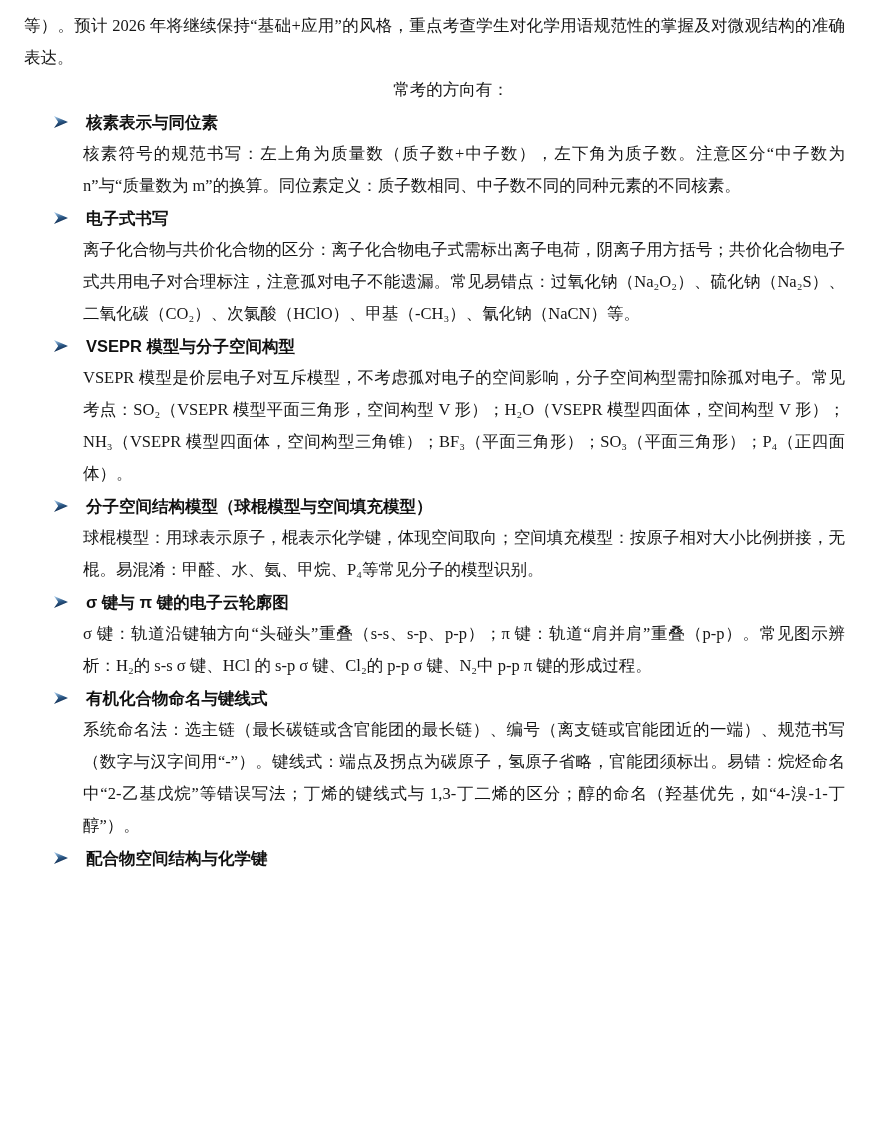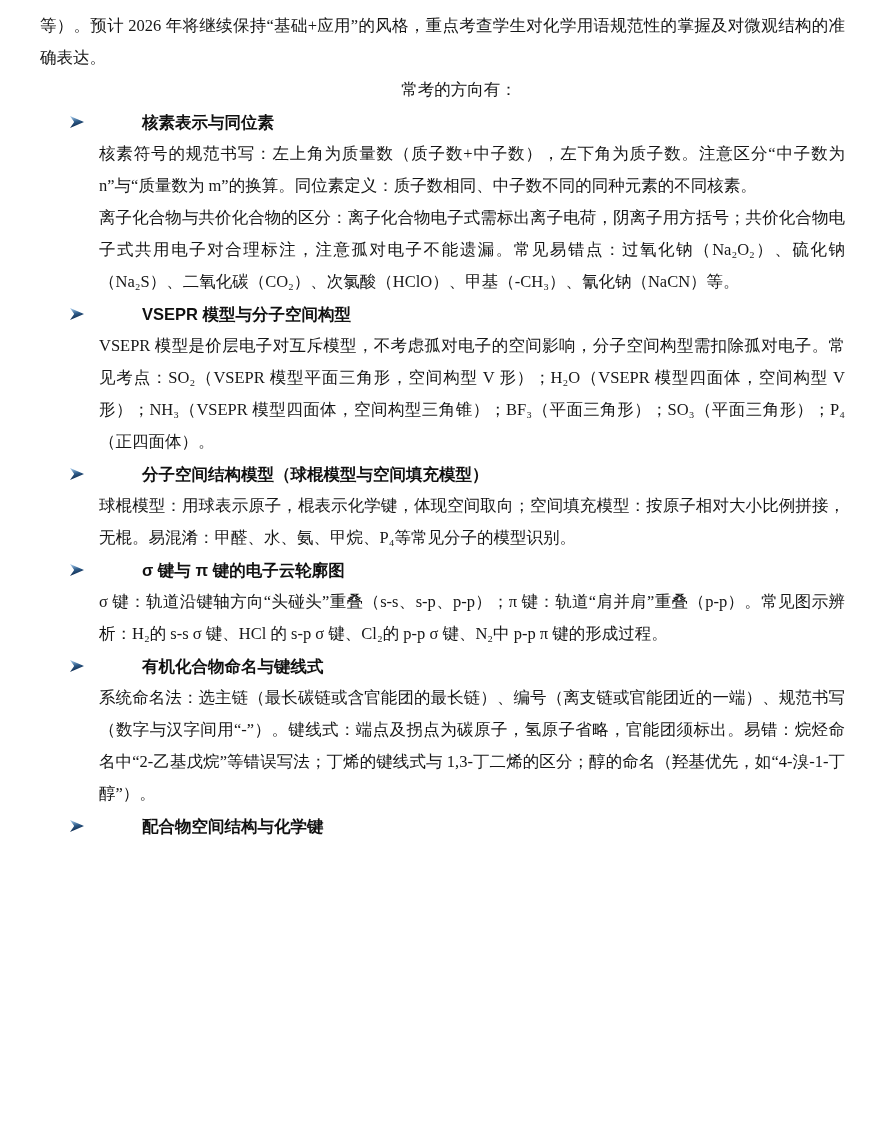--- a/index.html
+++ b/index.html
@@ -4,42 +4,41 @@
 <style>
   html, body { margin: 0; padding: 0; }
   body {
     width: 879px; height: 1122px;
     background: #ffffff;
     overflow: hidden;
   }
   .page {
     box-sizing: border-box;
     width: 879px; height: 1072px;
-    padding: 10px 34px 0 40px;
+    padding: 10px 34px 0 24px;
     font-family: "Liberation Serif", "DejaVu Serif", serif;
     font-size: 16.5px;
     line-height: 32px;
     color: #161616;
   }
   .para {
     margin: 0;
     text-align: justify;
   }
   .para.indent2 { text-indent: 2em; text-align: center; }
   .section-heading {
     display: flex;
     align-items: center;
     margin: 0;
     padding-left: 30px;
     font-family: "Liberation Sans", "DejaVu Sans", sans-serif;
     font-weight: 700;
     font-size: 16.5px;
     line-height: 32px;
     color: #111111;
-    gap: 40px;
   }
   .bullet-arrow {
     flex: 0 0 auto;
     width: 14px; height: 12px;
     margin-right: 18px;
     clip-path: polygon(0 0, 100% 50%, 0 100%, 30% 50%);
     background: linear-gradient(165deg, #9dc3e6 8%, #2e5c8a 45%, #0b2244 85%);
   }
   .section-body {
     margin: 0 0 0 59px;
@@ -56,20 +55,24 @@
 
   <div class="section">
     <div class="section-heading">
       <span class="bullet-arrow"></span>
       <span>核素表示与同位素</span>
     </div>
     <p class="section-body para">核素符号的规范书写：左上角为质量数（质子数+中子数），左下角为质子数。注意区分“中子数为 n”与“质量数为 m”的换算。同位素定义：质子数相同、中子数不同的同种元素的不同核素。</p>
   </div>
 
   <div class="section">
+    <div class="section-heading">
+      <span class="bullet-arrow"></span>
+      <span>电子式书写</span>
+    </div>
     <p class="section-body para">离子化合物与共价化合物的区分：离子化合物电子式需标出离子电荷，阴离子用方括号；共价化合物电子式共用电子对合理标注，注意孤对电子不能遗漏。常见易错点：过氧化钠（Na₂O₂）、硫化钠（Na₂S）、二氧化碳（CO₂）、次氯酸（HClO）、甲基（-CH₃）、氰化钠（NaCN）等。</p>
   </div>
 
 
 
   <div class="section">
     <div class="section-heading">
       <span class="bullet-arrow"></span>
       <span>VSEPR 模型与分子空间构型</span>
     </div>

